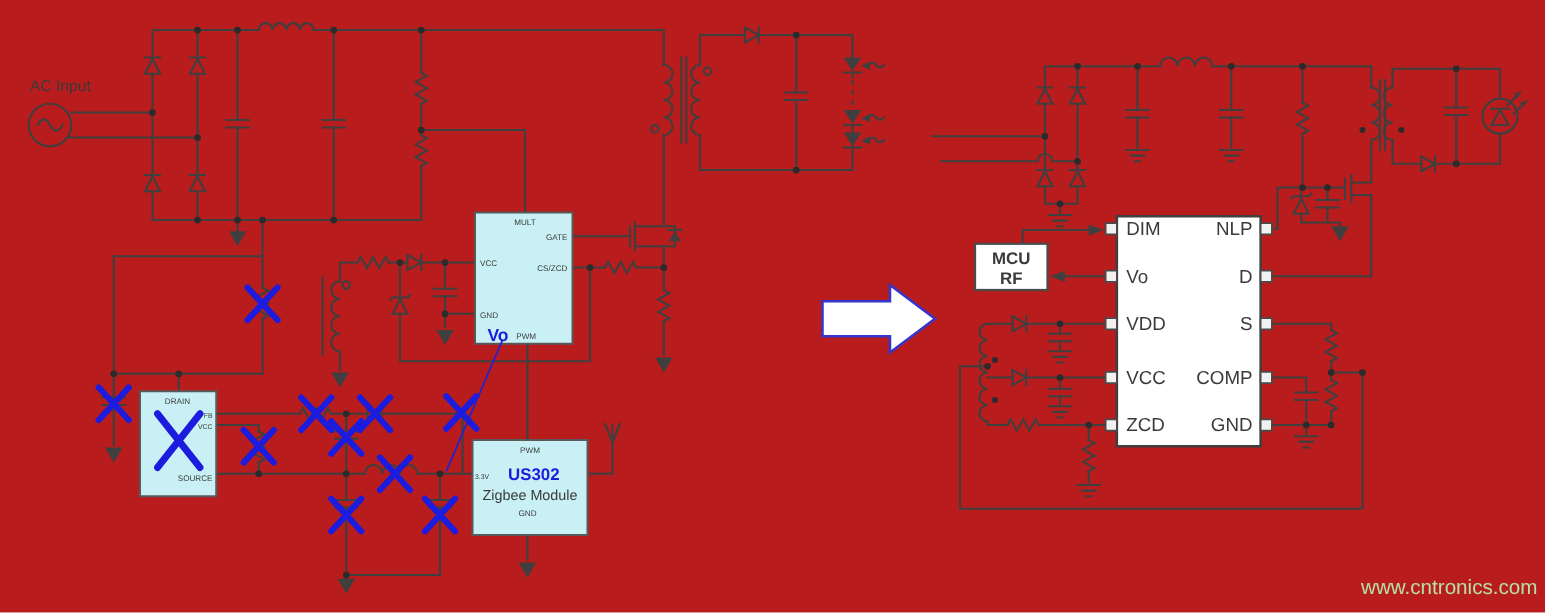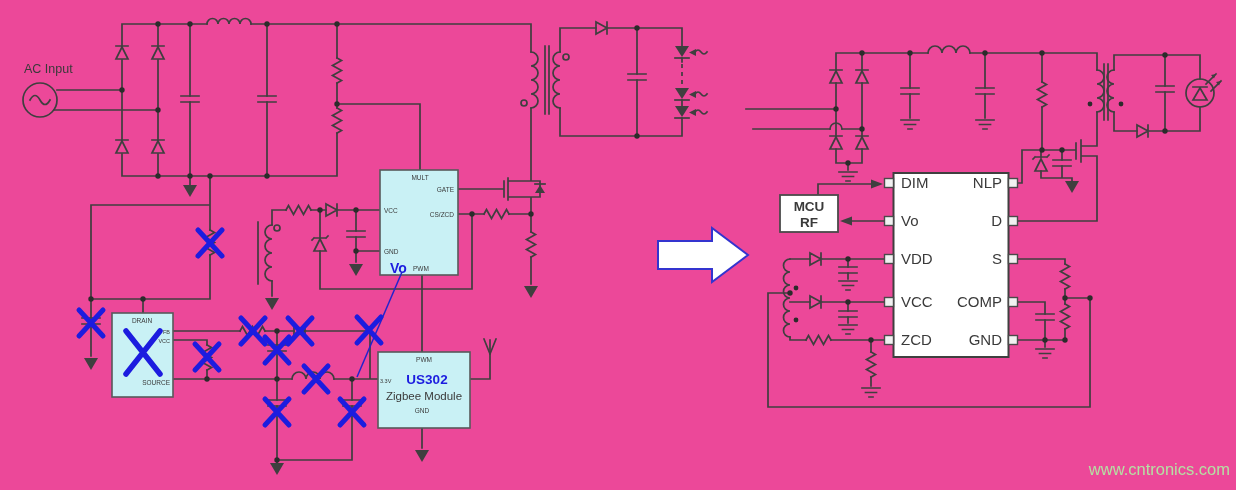--- a/index.html
+++ b/index.html
@@ -1,16 +1,16 @@
 <!DOCTYPE html>
 <html><head>
 <meta charset="utf-8">
 <style>
   html,body{margin:0;padding:0;background:#ffffff;}
-  .page{position:relative;width:1236px;height:490px;background:#ec4899;overflow:hidden;}
+  .page{position:relative;width:1236px;height:490px;background:#b91c1c;overflow:hidden;}
   svg{display:block;}
   
   .w{stroke:#3f3f3f;stroke-width:1.7;fill:none;stroke-linecap:square;}
   .dash{stroke:#3f3f3f;stroke-width:1.7;fill:none;stroke-dasharray:4 4;}
   .fillc{fill:#3f3f3f;stroke:none;}
   .dot{fill:#2b2b2b;stroke:none;}
   .blk{fill:#c9f1f5;stroke:#58595b;stroke-width:1.6;}
   .icb{fill:#ffffff;stroke:#3f3f3f;stroke-width:2;}
   .mcub{fill:#ffffff;stroke:#4a4a4a;stroke-width:1.8;}
   .stub{fill:#f1f1f1;stroke:#4a4a4a;stroke-width:1.4;}

